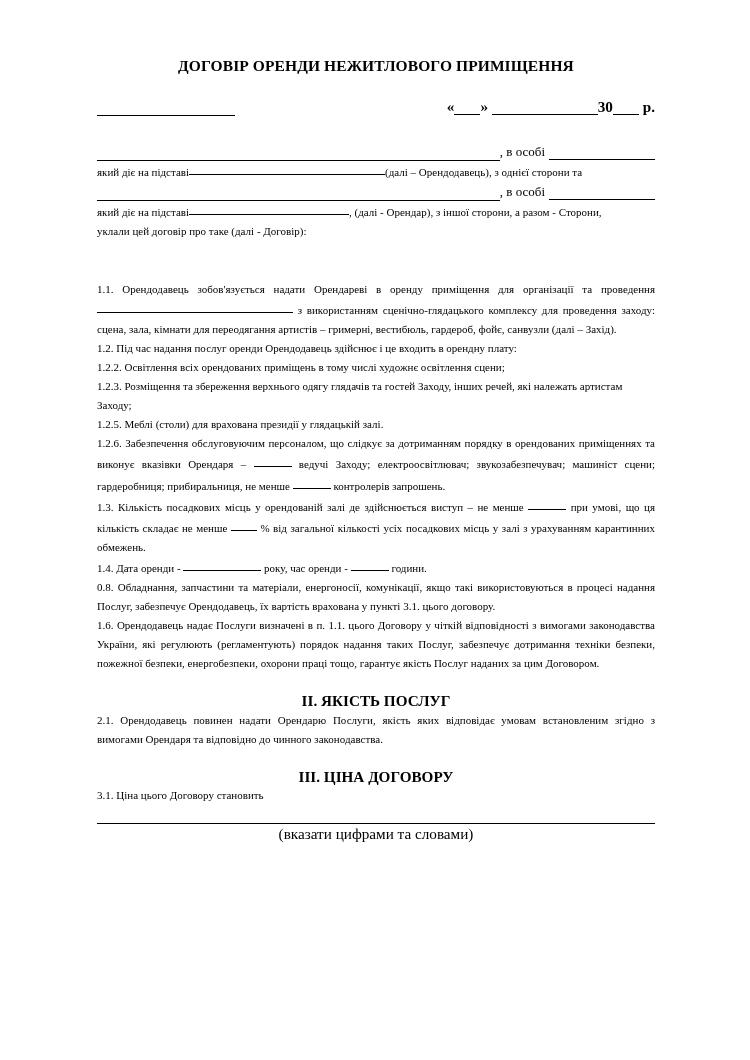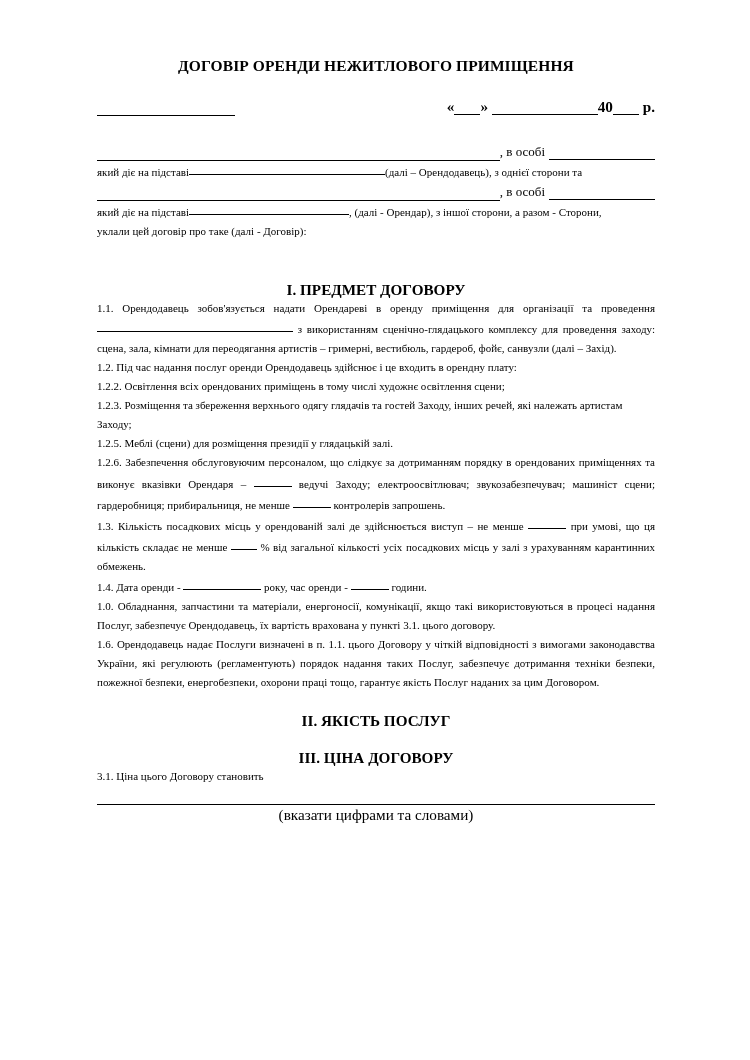--- a/index.html
+++ b/index.html
@@ -126,21 +126,21 @@
 <div id="page">
   <div id="sheet">
 
     <div class="doc-title">ДОГОВІР ОРЕНДИ НЕЖИТЛОВОГО ПРИМІЩЕННЯ</div>
 
     <div class="sp-22"></div>
 
     <div class="top-row">
       <span class="left-rule"></span>
       <span class="date-group">
-        <span class="q">«</span><span class="blank b-xs"></span><span>»</span>&nbsp;<span class="blank b-lg"></span><span>40</span><span class="blank b-xs"></span>&nbsp;<span>р.</span>
+        <span class="q">«</span><span class="blank b-xs"></span><span>»</span>&nbsp;<span class="blank b-lg"></span><span>30</span><span class="blank b-xs"></span>&nbsp;<span>р.</span>
       </span>
     </div>
 
     <div class="sp-26"></div>
 
     <div class="rule-row">
       <span class="grow"></span>
       <span class="txt">, в особі</span>
       <span class="blank b-lg" style="margin-left:4px"></span>
     </div>
@@ -157,56 +157,56 @@
 
     <div class="p nojust hang">
       <span>який діє на підставі</span><span class="blank b-2xl"></span><span>, (далі - Орендар), з іншої сторони, а разом - Сторони,</span>
     </div>
 
     <div class="p nojust">уклали цей договір про таке (далі - Договір):</div>
 
     <div class="sp-26"></div>
     <div class="sp-12"></div>
 
-    <div class="sect-head">I. ПРЕДМЕТ ДОГОВОРУ</div>
 
     <div class="p">
       <span>1.1. Орендодавець зобов'язується надати Орендареві в оренду приміщення для організації та проведення</span><span class="blank b-3xl"></span> <span>з використанням сценічно-глядацького комплексу для проведення заходу: сцена, зала, кімнати для переодягання артистів – гримерні, вестибюль, гардероб, фойє, санвузли (далі – Захід).</span>
     </div>
 
     <div class="p nojust">1.2. Під час надання послуг оренди Орендодавець здійснює і це входить в орендну плату:</div>
 
 
     <div class="p nojust">1.2.2. Освітлення всіх орендованих приміщень в тому числі художнє освітлення сцени;</div>
 
     <div class="p nojust">1.2.3. Розміщення та збереження верхнього одягу глядачів та гостей Заходу, інших речей, які належать артистам Заходу;</div>
 
 
-    <div class="p nojust">1.2.5. Меблі (сцени) для розміщення президії у глядацькій залі.</div>
+    <div class="p nojust">1.2.5. Меблі (столи) для врахована президії у глядацькій залі.</div>
 
     <div class="p">
       <span>1.2.6. Забезпечення обслуговуючим персоналом, що слідкує за дотриманням порядку в орендованих приміщеннях та виконує вказівки Орендаря –</span> <span class="blank b-sm"></span> <span>ведучі Заходу; електроосвітлювач; звукозабезпечувач; машиніст сцени; гардеробниця; прибиральниця, не менше</span> <span class="blank b-sm"></span> <span>контролерів запрошень.</span>
     </div>
 
     <div class="p">
       <span>1.3. Кількість посадкових місць у орендованій залі де здійснюється виступ – не менше</span> <span class="blank b-sm"></span> <span>при умові, що ця кількість складає не менше</span> <span class="blank b-xs"></span> <span>% від загальної кількості усіх посадкових місць у залі з урахуванням карантинних обмежень.</span>
     </div>
 
     <div class="p nojust">
       <span>1.4. Дата оренди -</span> <span class="blank b-md"></span> <span>року, час оренди -</span> <span class="blank b-sm"></span> <span>години.</span>
     </div>
 
-    <div class="p">1.0. Обладнання, запчастини та матеріали, енергоносії, комунікації, якщо такі використовуються в процесі надання Послуг, забезпечує Орендодавець, їх вартість врахована у пункті 3.1. цього договору.</div>
+    <div class="p">0.8. Обладнання, запчастини та матеріали, енергоносії, комунікації, якщо такі використовуються в процесі надання Послуг, забезпечує Орендодавець, їх вартість врахована у пункті 3.1. цього договору.</div>
 
     <div class="p">1.6. Орендодавець надає Послуги визначені в п. 1.1. цього Договору у чіткій відповідності з вимогами законодавства України, які регулюють (регламентують) порядок надання таких Послуг, забезпечує дотримання техніки безпеки, пожежної безпеки, енергобезпеки, охорони праці тощо, гарантує якість Послуг наданих за цим Договором.</div>
 
     <div class="sp-18"></div>
 
     <div class="sect-head">II. ЯКІСТЬ ПОСЛУГ</div>
 
+    <div class="p">2.1. Орендодавець повинен надати Орендарю Послуги, якість яких відповідає умовам встановленим згідно з вимогами Орендаря та відповідно до чинного законодавства.</div>
 
     <div class="sp-18"></div>
 
     <div class="sect-head">III. ЦІНА ДОГОВОРУ</div>
 
     <div class="p nojust">3.1. Ціна цього Договору становить</div>
 
     <div class="sp-18"></div>
     <div class="rule"></div>
 

